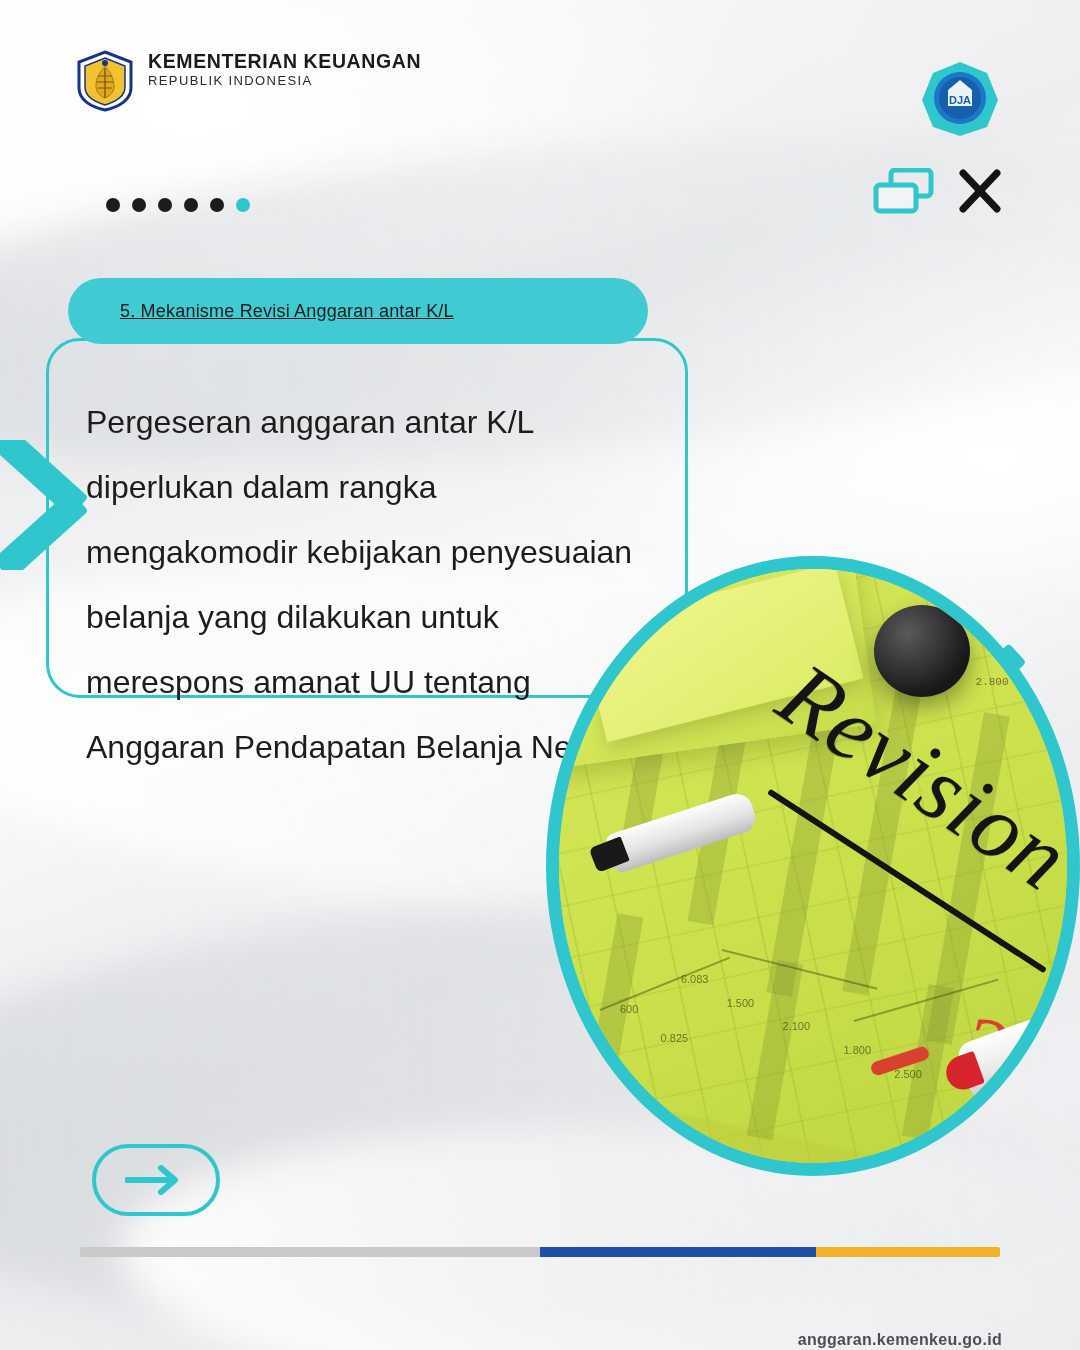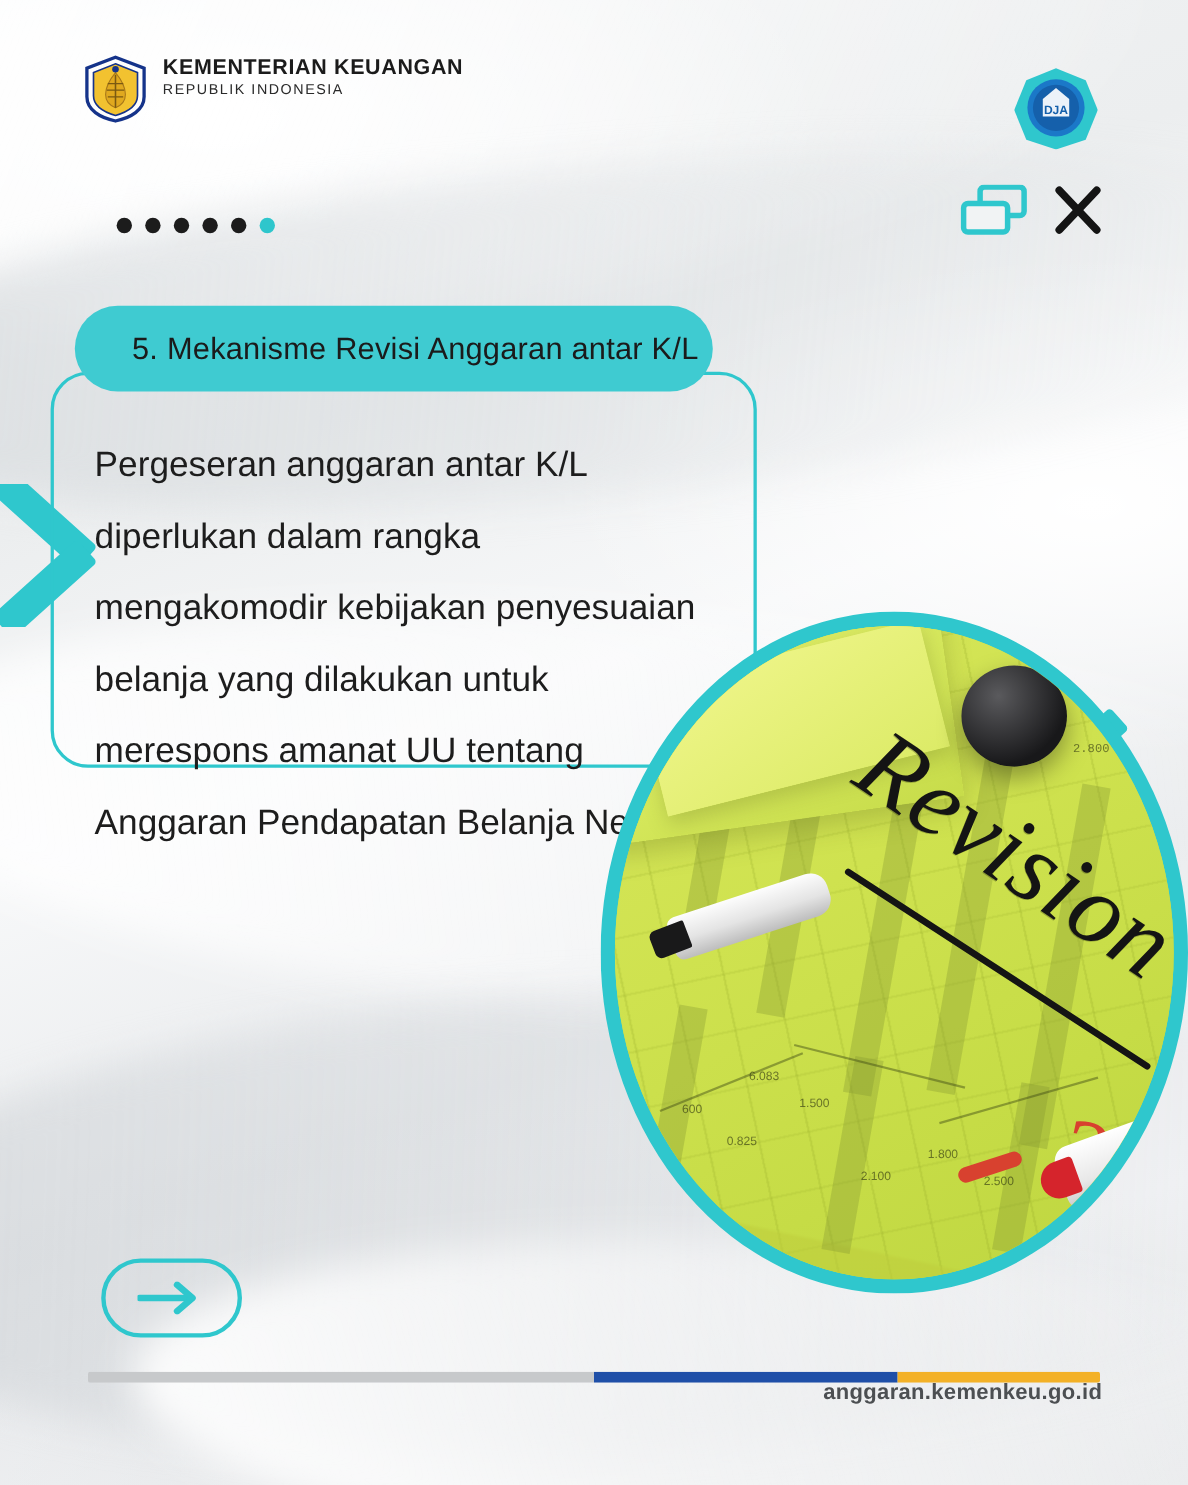--- a/index.html
+++ b/index.html
@@ -72,28 +72,29 @@
   
   .card {
     position: absolute; left: 46px; top: 338px;
     width: 642px; height: 360px;
     border: 3px solid #2fc7cd;
     border-radius: 34px;
     background: transparent;
   }
   .card-title {
     position: absolute; left: 68px; top: 278px;
-    width: 580px; height: 78px;
+    width: 580px; height: 66px;
     background: #3fcbd1;
     border-radius: 40px;
     display: flex; align-items: center;
     padding-left: 52px;
     color: #1b1b1b;
-    font-size: 28px;
+    font-size: 18px;
     letter-spacing: 0.2px;
+    text-decoration: underline;
   }
   .card-body {
     position: absolute; left: 86px; top: 390px;
     width: 560px;
     font-size: 32px;
     line-height: 65px;
     color: #1d1d1d;
   }
 
   
@@ -217,22 +218,22 @@
   
   .footer-bar {
     position: absolute; left: 80px; top: 1247px;
     width: 920px; height: 10px;
     display: flex; border-radius: 2px; overflow: hidden;
   }
   .fb-grey { flex: 0 0 50%; background: #c7c9cb; }
   .fb-blue { flex: 0 0 30%; background: #1f4fa8; }
   .fb-amber { flex: 0 0 20%; background: #f3b127; }
   .footer-url {
-    position: absolute; right: 78px; top: 1255px;
-    font-size: 20px; font-weight: bold; color: #4c4f52;
+    position: absolute; right: 78px; top: 1331px;
+    font-size: 16px; font-weight: bold; color: #4c4f52;
     letter-spacing: 0.3px;
   }
 </style>
 </head>
 <body>
 
 <div class="slide">
 
   <div class="swoosh sw1"></div>
   <div class="swoosh sw2"></div>
@@ -326,21 +327,21 @@
         <div class="bar" style="left:70%; top:70%; width:26px; height:26%;"></div>
 
         <div class="chart-line" style="left:8%; top:74%; width:140px; transform: rotate(-22deg);"></div>
         <div class="chart-line" style="left:32%; top:64%; width:160px; transform: rotate(14deg);"></div>
         <div class="chart-line" style="left:58%; top:76%; width:150px; transform: rotate(-16deg);"></div>
         <div class="chart-line" style="left:14%; top:20%; width:180px; transform: rotate(10deg);"></div>
 
         <span class="num" style="left:12%; top:73%;">600</span>
         <span class="num" style="left:20%; top:78%;">0.825</span>
         <span class="num" style="left:33%; top:72%;">1.500</span>
-        <span class="num" style="left:44%; top:76%;margin-top:44px;">2.100</span>
+        <span class="num" style="left:44%; top:76%;">2.100</span>
         <span class="num" style="left:56%; top:80%;">1.800</span>
         <span class="num" style="left:66%; top:84%;">2.500</span>
         <span class="num" style="left:72%; top:14%;">1.900</span>
         <span class="num" style="left:82%; top:18%;font-family:Liberation Mono, monospace;">2.800</span>
         <span class="num" style="left:24%; top:68%;">6.083</span>
 
         <div class="note-top"></div>
         <div class="note-top2"></div>
 
         <div class="cap-top"></div>

